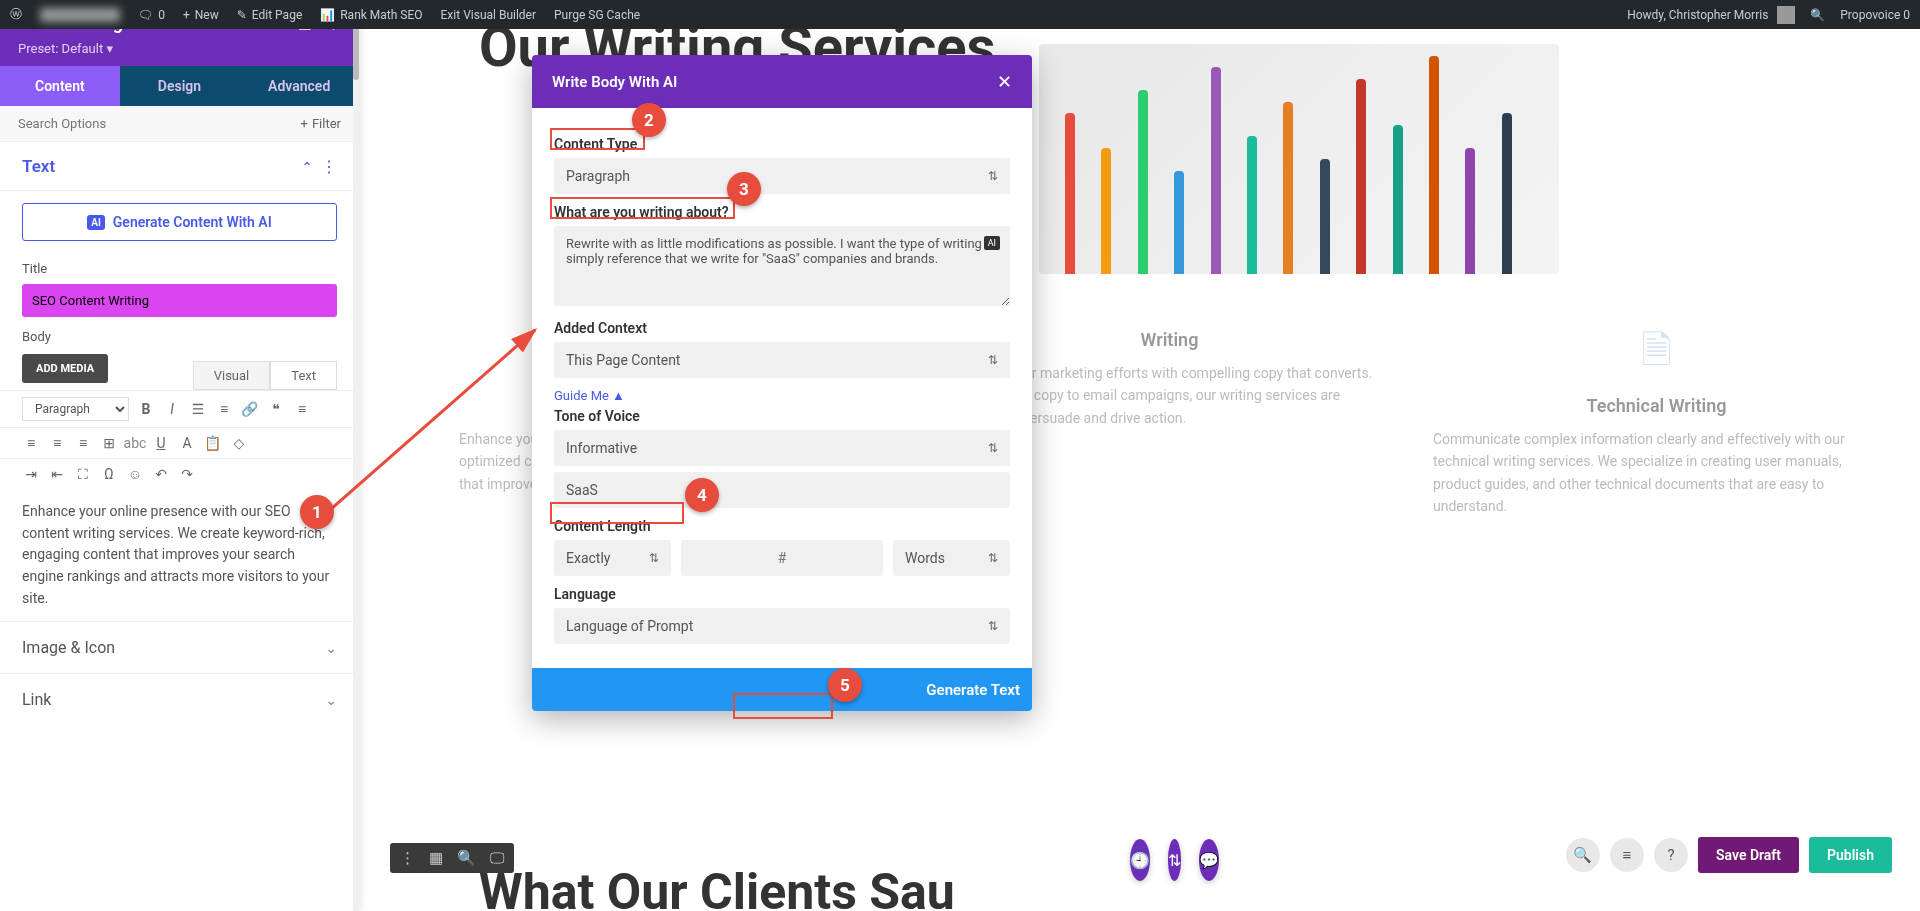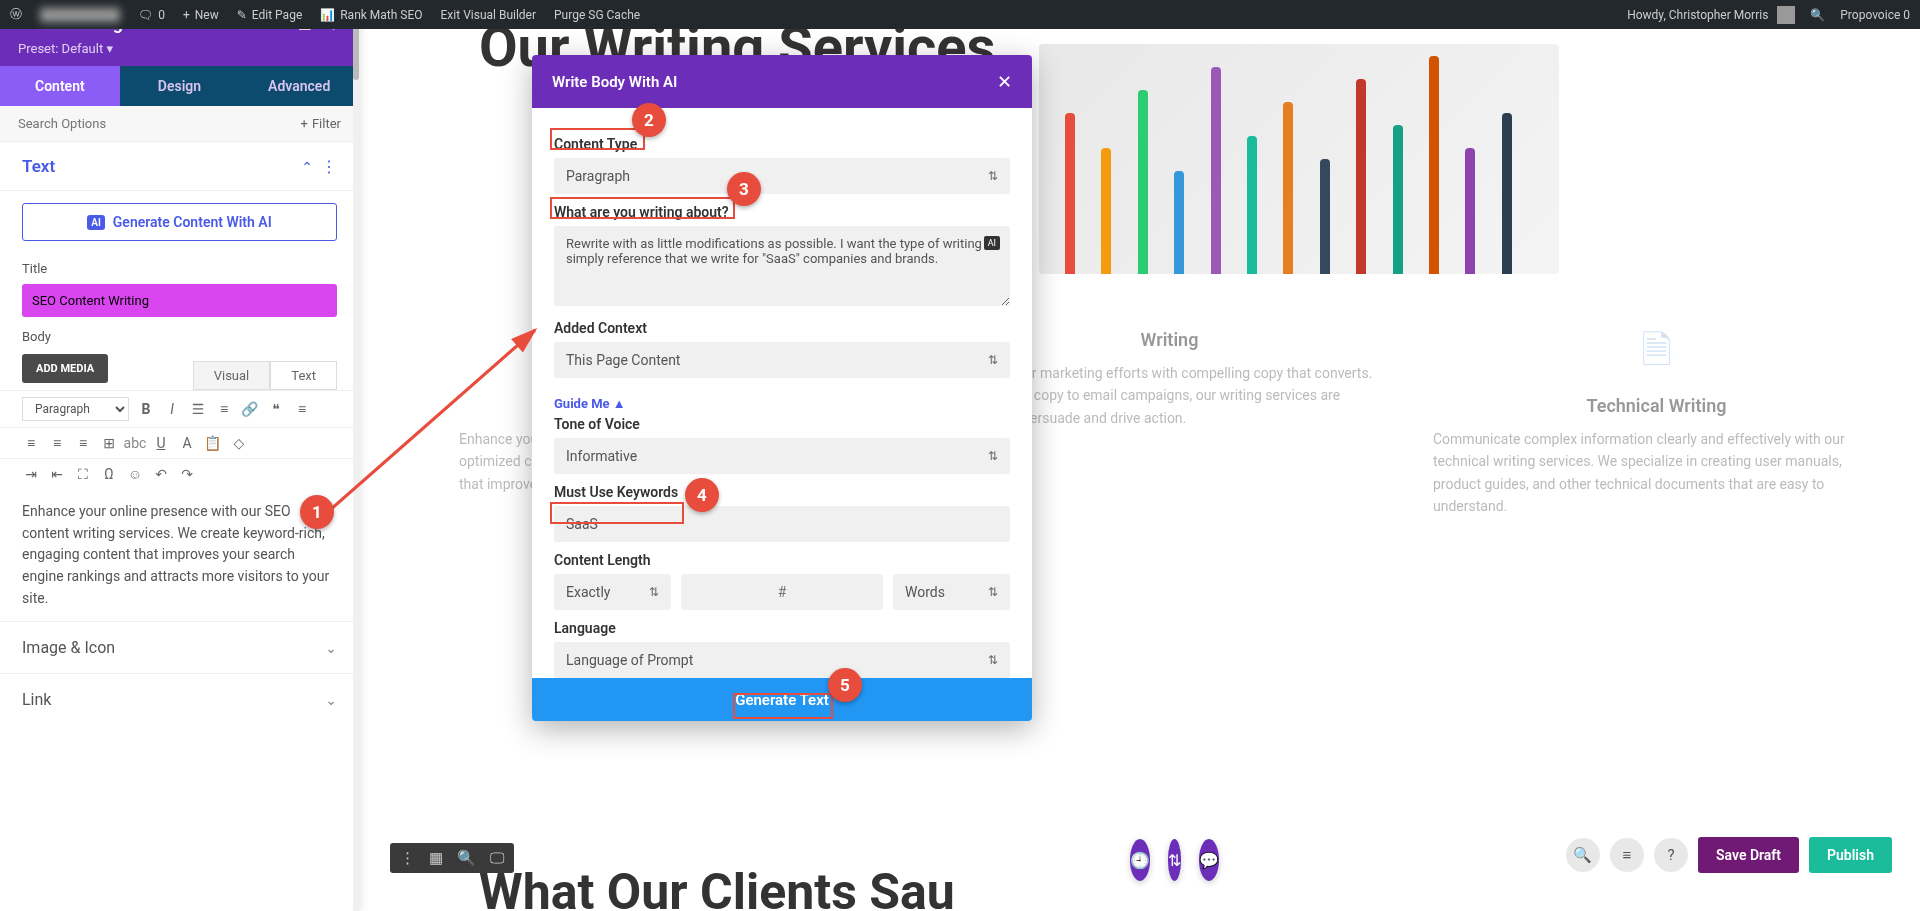--- a/index.html
+++ b/index.html
@@ -76,26 +76,26 @@
 .modal-title{font-size:15px;font-weight:600}
 .modal-close{cursor:pointer;font-size:18px}
 .modal-body{padding:18px 22px;max-height:570px;overflow-y:auto}
 .m-label{font-size:14px;color:#333;font-weight:600;margin-bottom:6px;margin-top:10px;display:block}
 .m-select{width:100%;background:#f0f0f0;border:none;padding:10px 12px;font-size:14px;color:#555;border-radius:3px;appearance:none;position:relative}
 .select-wrap{position:relative;margin-bottom:6px}
 .select-wrap::after{content:"⇅";position:absolute;right:12px;top:50%;transform:translateY(-50%);color:#666;font-size:12px;pointer-events:none}
 .m-textarea{width:100%;background:#f0f0f0;border:none;padding:10px 12px;font-size:13px;color:#555;border-radius:3px;resize:vertical;min-height:80px;font-family:inherit}
 .ta-wrap{position:relative}
 .ta-ai{position:absolute;right:10px;top:10px;background:#333;color:#fff;font-size:9px;padding:2px 4px;border-radius:2px}
-.guide-me{color:#4a5ae8;font-size:13px;font-weight:700;cursor:pointer;margin-top:12px;display:inline-flex;align-items:center;gap:4px}
+.guide-me{color:#4a5ae8;font-size:13px;font-weight:400;cursor:pointer;margin-top:4px;display:inline-flex;align-items:center;gap:4px}
 .len-row{display:flex;gap:10px;margin-bottom:6px}
 .len-row .select-wrap{flex:1;margin-bottom:0}
 .len-input{flex:0 0 100px;background:#f0f0f0;border:none;padding:10px 12px;font-size:14px;color:#888;border-radius:3px;text-align:center}
 
-.gen-bar{background:#2196f3;padding:12px;text-align:center;border-radius:0 0 4px 4px}
+.gen-bar{background:#2196f3;padding:12px;text-align:right;border-radius:0 0 4px 4px}
 .gen-text{color:#fff;font-size:15px;font-weight:600;cursor:pointer}
 
 .callout{position:absolute;background:#e74c3c;color:#fff;width:34px;height:34px;border-radius:50%;display:flex;align-items:center;justify-content:center;font-size:17px;font-weight:700;z-index:40;box-shadow:0 2px 4px rgba(0,0,0,0.3)}
 .redbox{position:absolute;border:2px solid #e74c3c;z-index:39;pointer-events:none}
 .arrow-line{position:absolute;z-index:38;pointer-events:none}
 
 .header-icons{display:flex;gap:14px;align-items:center}
 .hi{color:#fff;cursor:pointer;font-size:15px}
 
 .scrollbar{position:absolute;right:0;top:0;width:6px;height:100%;background:#f0f0f0}
@@ -307,21 +307,20 @@
     </div>
 
     <label class="m-label">Added Context</label>
     <div class="select-wrap"><select class="m-select"><option>This Page Content</option></select></div>
 
     <span class="guide-me">Guide Me ▲</span>
 
     <label class="m-label" style="margin-top:4px">Tone of Voice</label>
     <div class="select-wrap"><select class="m-select"><option>Informative</option></select></div>
 
-    <label class="m-label">Must Use Keywords</label>
     <input class="m-select" style="appearance: auto;" value="SaaS">
 
     <label class="m-label">Content Length</label>
     <div class="len-row">
       <div class="select-wrap"><select class="m-select"><option>Exactly</option></select></div>
       <input class="len-input" placeholder="#" style="">
       <div class="select-wrap"><select class="m-select"><option>Words</option></select></div>
     </div>
 
     <label class="m-label">Language</label>

